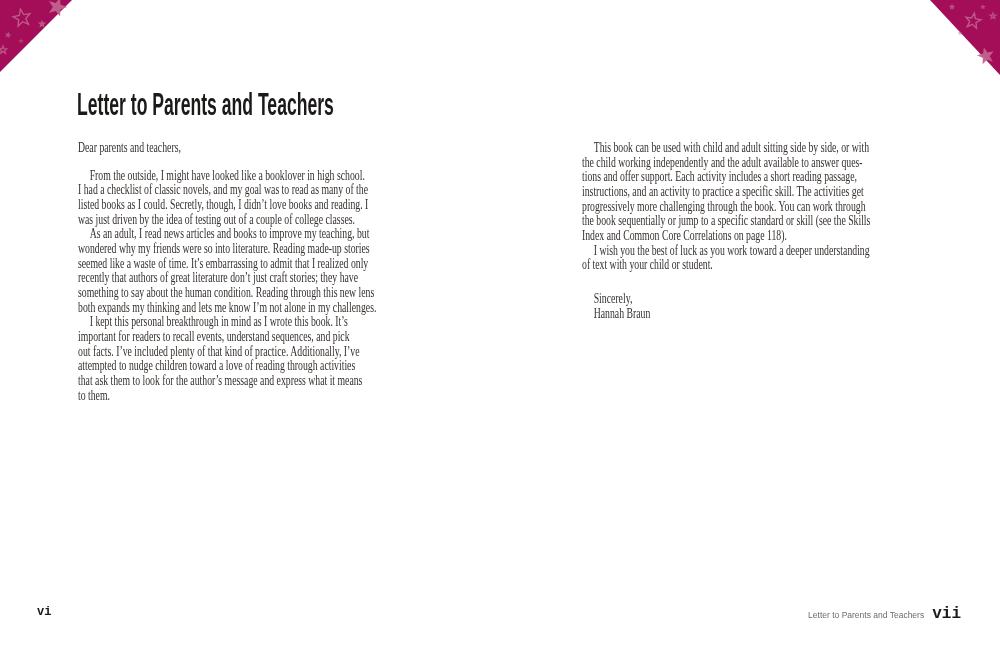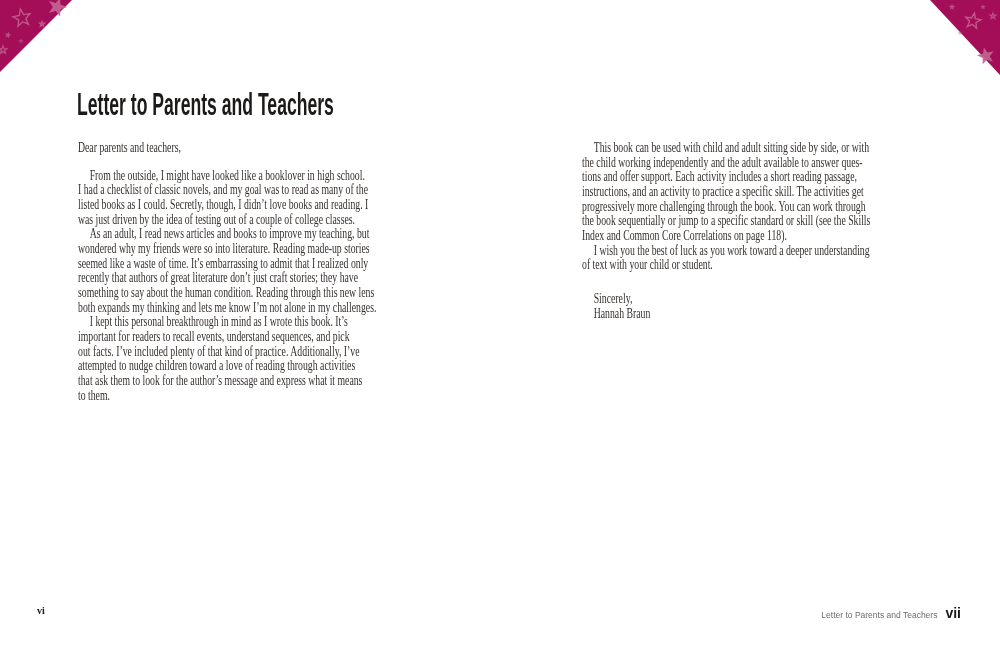--- a/index.html
+++ b/index.html
@@ -43,36 +43,37 @@
   #col-right { left: 582px; }
 
   .line { white-space: pre; }
   .line.indent { text-indent: 18px; }
 
   .spacer-sm { height: 13px; }
   .spacer-md { height: 19px; }
 
   .footer-left {
     position: absolute; left: 37px; top: 605px;
-    font-family: Liberation Serif, serif;
-    font-size: 10px; font-weight: 700;
+    font-family: Liberation Mono, monospace;
+    font-size: 12px; font-weight: 700;
     color: var(--footer-num, #1c1a19);
   }
   .footer-right {
     position: absolute; right: 39px; top: 605px;
     display: flex; align-items: baseline; gap: 8px;
     font-family: "Liberation Sans", sans-serif;
   }
   .footer-right .section-title {
     font-size: 8.5px;
     color: var(--footer-text, #6b6b6b);
   }
   .footer-right .page-num {
-    font-size: 14px; font-weight: 700;
+    font-size: 16px; font-weight: 700;
     color: var(--footer-num, #1c1a19);
+    font-family: Liberation Mono, monospace;
   }
 </style>
 </head>
 <body style="--title-text: #1c1a19; --body-text: #35302d; --footer-text: #6b6b6b; --footer-num: #1c1a19;">
 
 <svg id="corner-left" class="corner-svg" width="110" height="110" viewBox="0 0 110 110">
     <polygon points="0,0 72,0 0,72" fill="#a40d58"></polygon>
     <polygon points="60.09,-2.51 60.40,4.53 67.00,7.00 60.40,9.47 60.09,16.51 55.70,10.99 48.91,12.88 52.80,7.00 48.91,1.12 55.70,3.01" fill="#c2628f" opacity="0.95"></polygon>
     <polygon points="20.44,9.14 23.66,14.60 29.95,13.77 25.74,18.53 28.47,24.25 22.66,21.72 18.05,26.09 18.66,19.77 13.09,16.75 19.28,15.37" fill="none" stroke="#c2628f" stroke-width="1.4" stroke-linejoin="miter" opacity="0.9"></polygon>
     <polygon points="42.00,19.50 43.11,22.47 46.28,22.61 43.80,24.58 44.65,27.64 42.00,25.89 39.35,27.64 40.20,24.58 37.72,22.61 40.89,22.47" fill="#c2628f" opacity="0.85"></polygon>

